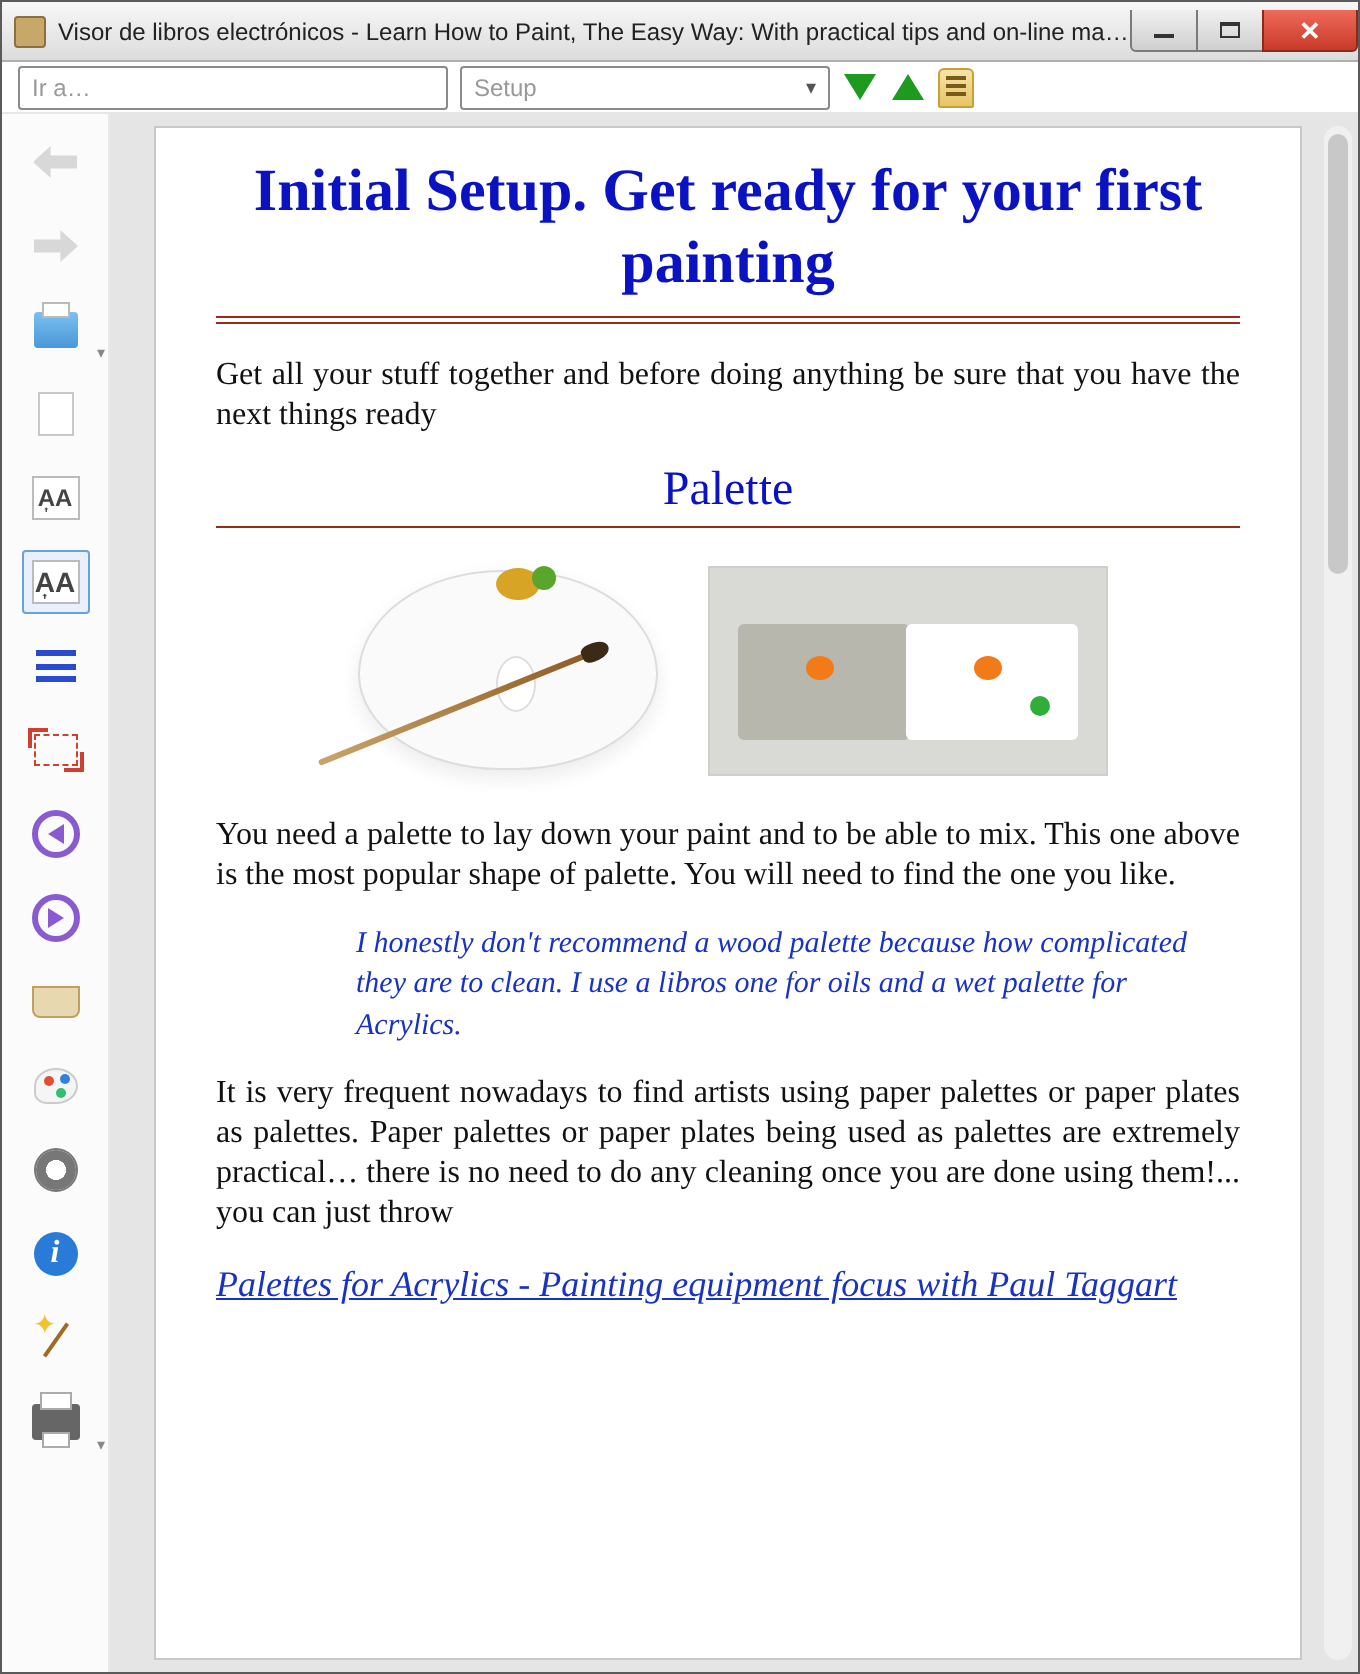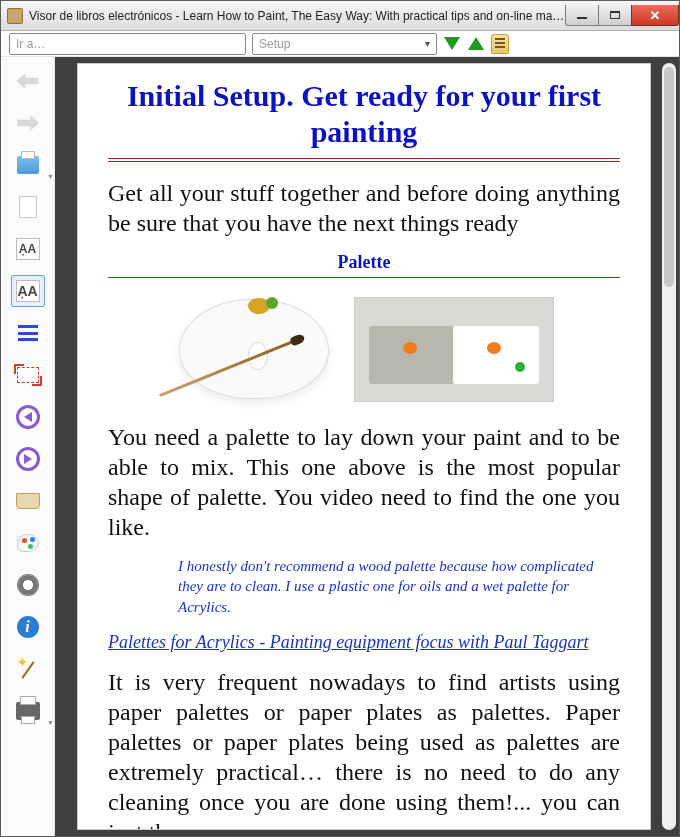--- a/index.html
+++ b/index.html
@@ -43,21 +43,21 @@
     background:#fff; display:flex; align-items:center; justify-content:space-between;
     padding:0 4px 0 6px; font-size:12px; color:#222;
   }
   .spin-btns { display:flex; flex-direction:column; gap:0px; margin-left:4px; }
   .spin-btns span { font-size:7px; line-height:6px; color:#555; }
   .goto-input, .search-input {
     height:22px; border:1px solid #8a8a8a; border-radius:2px;
     background:#fff; font-size:12px; color:#999; padding:0 6px;
     display:flex; align-items:center;
   }
-  .goto-input { width:237px; }
+  .goto-input { width:215px; }
   .search-input { width:185px; justify-content:space-between; }
   .search-input .chev { font-size:10px; color:#555; }
   .nav-tri { width:18px; height:18px; display:flex; align-items:center; justify-content:center; }
   .tri-down { width:0; height:0; border-left:8px solid transparent; border-right:8px solid transparent; border-top:13px solid #1e9a1e; }
   .tri-up   { width:0; height:0; border-left:8px solid transparent; border-right:8px solid transparent; border-bottom:13px solid #1e9a1e; }
   .scroll-icon {
     width:18px; height:20px; border-radius:3px 3px 1px 1px;
     background:linear-gradient(to bottom,#f6e3a8,#e8c565);
     border:1px solid #c8a038; position:relative;
   }
@@ -97,35 +97,35 @@
   .ico-wand::after{content:"✦";position:absolute;color:#f2c030;font-size:14px;left:0;top:-4px;}
   .ico-print2 { width:24px; height:18px; background:#666; border-radius:2px; position:relative;}
   .ico-print2::before{content:"";position:absolute;top:-6px;left:4px;right:4px;height:7px;background:#fff;border:1px solid #aaa;}
   .ico-print2::after{content:"";position:absolute;bottom:-4px;left:5px;right:5px;height:6px;background:#fff;border:1px solid #aaa;}
   .ico-palette { width:22px;height:18px;border-radius:50% 50% 50% 30%;background:#f5f5f5;border:1px solid #ccc;position:relative;}
   .ico-palette::after{content:"";position:absolute;width:5px;height:5px;border-radius:50%;background:#e05030;top:3px;left:4px;box-shadow:8px -1px 0 #3080e0,6px 6px 0 #30c070;}
   .chev-drop{ font-size:8px; color:#888; position:absolute; right:-8px; bottom:0;}
   .side-wrap{position:relative;}
 
   
-  .page-wrap { flex:1; position:relative; background:#404040; }
+  .page-wrap { flex:1; position:relative; background:#e5e5e5; }
   .vtrack { position:absolute; right:3px; top:6px; bottom:6px; width:14px; background:#f0f0f0; border-radius:7px; }
   .vthumb { position:absolute; left:2px; right:2px; top:4px; height:220px; background:#c8c8c8; border-radius:6px; }
   .page {
     position:absolute; left:22px; right:28px; top:6px; bottom:6px;
     border:1px solid #c8c8c8; background:#fff; padding:10px 30px 10px 30px;
     overflow:hidden; font-family:"Times New Roman", Georgia, serif;
   }
   .h1 {
     color:#0a12c2; font-weight:bold; text-align:center;
     font-size:30px; line-height:1.2; margin:4px 0 8px 0;
   }
   .dbl-rule { border-top:1px solid #9a2a18; border-bottom:1px solid #9a2a18; height:4px; margin:2px 0 16px 0; }
-  .para { font-size:24px; color:#111; text-align:justify; margin:0 0 14px 0; line-height:1.25; }
-  .h2 { color:#0a12c2; font-weight:bold; text-align:center; font-size:18px; margin:4px 0 4px 0; }
+  .para { font-size:16px; color:#111; text-align:justify; margin:0 0 14px 0; line-height:1.25; }
+  .h2 { color:#0a12c2; font-weight:normal; text-align:center; font-size:24px; margin:4px 0 4px 0; }
   .thin-rule { border-top:1px solid #9a2a18; margin-bottom:16px; }
   .imgs { display:flex; justify-content:center; gap:20px; margin-bottom:18px; align-items:center; }
   .palette-draw { width:160px; height:110px; position:relative; }
   .palette-shape {
     width:150px; height:100px; background:#fafafa; border:1px solid #ddd;
     border-radius:55% 55% 55% 55% / 60% 60% 55% 55%;
     position:absolute; left:5px; top:5px;
     box-shadow:0 4px 10px rgba(0,0,0,.08);
   }
   .palette-shape::after{content:"";position:absolute;width:18px;height:26px;border:1px solid #ddd;border-radius:50%;background:#fff;left:68px;top:42px;}
@@ -285,25 +285,25 @@
           </div>
           <div class="photo">
             <div class="slab g"></div>
               <div class="slab w"></div>
             <div class="dot d1"></div>
               <div class="dot d2"></div>
               <div class="dot d3"></div>
           </div>
         </div>
 
-        <p class="para">You need a palette to lay down your paint and to be able to mix. This one above is the most popular shape of palette. You video need to find the one you like.</p>
-
-        <p class="note">I honestly don't recommend a wood palette because how complicated they are to clean. I use a plastic one for oils and a wet palette for Acrylics.</p>
-
+        <p class="para">You need a palette to lay down your paint and to be able to mix. This one above is the most popular shape of palette. You will need to find the one you like.</p>
+
+        <p class="note">I honestly don't recommend a wood palette because how complicated they are to clean. I use a libros one for oils and a wet palette for Acrylics.</p>
+
+
+        <p class="para">It is very frequent nowadays to find artists using paper palettes or paper plates as palettes. Paper palettes or paper plates being used as palettes are extremely practical… there is no need to do any cleaning once you are done using them!... you can just throw</p>
 
         <p class="para link">Palettes for Acrylics - Painting equipment focus with Paul Taggart</p>
-
-        <p class="para">It is very frequent nowadays to find artists using paper palettes or paper plates as palettes. Paper palettes or paper plates being used as palettes are extremely practical… there is no need to do any cleaning once you are done using them!... you can just throw</p>
       </div>
     </div>
 
   </div>
 </div>
 
 </body></html>

